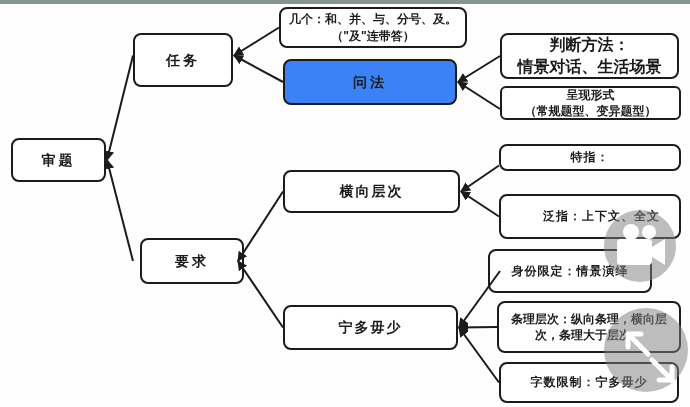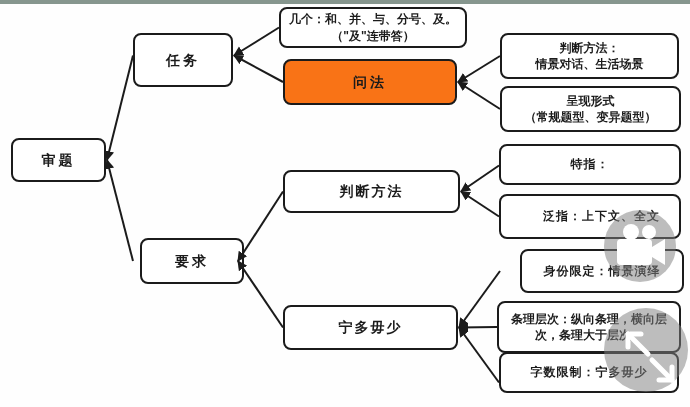--- a/index.html
+++ b/index.html
@@ -32,32 +32,32 @@
 
 <div id="stage">
   <div id="topbar" style="background: rgb(134, 150, 142);"></div>
 
   <div id="nodes">
       <div class="node" style="left: 11px; top: 138px; width: 95px; height: 44px; font-size: 14px; letter-spacing: 3px; border-color: rgb(27, 27, 27); background: rgb(255, 255, 255); text-align: center;"><span>审题</span></div>
       <div class="node" style="left: 133px; top: 33px; width: 100px; height: 54px; font-size: 14px; letter-spacing: 3px; border-color: rgb(27, 27, 27); background: rgb(255, 255, 255);"><span>任务</span></div>
       <div class="node" style="left: 140px; top: 238px; width: 104px; height: 46px; font-size: 14px; letter-spacing: 3px; border-color: rgb(27, 27, 27); background: rgb(255, 255, 255);"><span>要求</span></div>
       <div class="node" style="left: 279px; top: 7px; width: 188px; height: 41px; font-size: 12px; letter-spacing: 0px; border-color: rgb(27, 27, 27); background: rgb(255, 255, 255);"><span>几个：和、并、与、分号、及。
 （"及"连带答）</span></div>
-      <div class="node" style="left: 283px; top: 59px; width: 174px; height: 46px; font-size: 14px; letter-spacing: 3px; border-color: rgb(27, 27, 27); background: #f97316; text-align: center;"><span>问法</span></div>
-      <div class="node" style="left: 283px; top: 170px; width: 177px; height: 43px; font-size: 14px; letter-spacing: 2px; border-color: rgb(27, 27, 27); background: rgb(255, 255, 255);"><span>判断方法</span></div>
+      <div class="node" style="left: 283px; top: 59px; width: 174px; height: 46px; font-size: 14px; letter-spacing: 3px; border-color: rgb(27, 27, 27); background: #3b82f6; text-align: center;"><span>问法</span></div>
+      <div class="node" style="left: 283px; top: 170px; width: 177px; height: 43px; font-size: 14px; letter-spacing: 2px; border-color: rgb(27, 27, 27); background: rgb(255, 255, 255);"><span>横向层次</span></div>
       <div class="node" style="left: 283px; top: 305px; width: 175px; height: 45px; font-size: 14px; letter-spacing: 2px; border-color: rgb(27, 27, 27); background: rgb(255, 255, 255);"><span>宁多毋少</span></div>
-      <div class="node" style="left: 500px; top: 33px; width: 179px; height: 46px; font-size: 12px; letter-spacing: 0px; border-color: rgb(27, 27, 27); background: rgb(255, 255, 255);"><span>判断方法：
+      <div class="node" style="left: 500px; top: 33px; width: 179px; height: 46px; font-size: 16px; letter-spacing: 0px; border-color: rgb(27, 27, 27); background: rgb(255, 255, 255);"><span>判断方法：
 情景对话、生活场景</span></div>
-      <div class="node" style="left: 500px; top: 86px; width: 181px; height: 46px; font-size: 12px; letter-spacing: 0px; border-color: rgb(27, 27, 27); background: rgb(255, 255, 255);"><span>呈现形式
+      <div class="node" style="left: 500px; top: 86px; width: 181px; height: 34px; font-size: 12px; letter-spacing: 0px; border-color: rgb(27, 27, 27); background: rgb(255, 255, 255); border-radius: 6px;"><span>呈现形式
 （常规题型、变异题型）</span></div>
-      <div class="node" style="left: 499px; top: 144px; width: 182px; height: 41px; font-size: 12px; letter-spacing: 1px; border-color: rgb(27, 27, 27); background: rgb(255, 255, 255);"><span>特指：</span></div>
+      <div class="node" style="left: 499px; top: 144px; width: 182px; height: 27px; font-size: 12px; letter-spacing: 1px; border-color: rgb(27, 27, 27); background: rgb(255, 255, 255);"><span>特指：</span></div>
       <div class="node" style="left: 499px; top: 194px; width: 182px; height: 45px; font-size: 12px; letter-spacing: 1px; border-color: rgb(27, 27, 27); background: rgb(255, 255, 255); padding-left: 28px;"><span>泛指：上下文、全文</span></div>
-      <div class="node" style="left: 520px; top: 249px; width: 164px; height: 44px; font-size: 12px; letter-spacing: 1px; border-color: rgb(27, 27, 27); background: rgb(255, 255, 255);"><span>身份限定：情景演绎</span></div>
+      <div class="node" style="left: 488px; top: 249px; width: 164px; height: 44px; font-size: 12px; letter-spacing: 1px; border-color: rgb(27, 27, 27); background: rgb(255, 255, 255);"><span>身份限定：情景演绎</span></div>
       <div class="node" style="left: 497px; top: 301px; width: 184px; height: 52px; font-size: 12px; letter-spacing: 0px; border-color: rgb(27, 27, 27); background: rgb(255, 255, 255);"><span>条理层次：纵向条理，横向层次，条理大于层次。</span></div>
-      <div class="node" style="left: 499px; top: 352px; width: 180px; height: 41px; font-size: 12px; letter-spacing: 1px; border-color: rgb(27, 27, 27); background: rgb(255, 255, 255);"><span>字数限制：宁多毋少</span></div>
+      <div class="node" style="left: 499px; top: 362px; width: 180px; height: 41px; font-size: 12px; letter-spacing: 1px; border-color: rgb(27, 27, 27); background: rgb(255, 255, 255);"><span>字数限制：宁多毋少</span></div>
     </div>
 
   <svg id="edges" width="690" height="407" viewBox="0 0 690 407">
     <defs>
       <marker id="arrow" markerUnits="userSpaceOnUse" markerWidth="12" markerHeight="12" refX="9" refY="5" orient="auto">
         <path d="M0,0 L10,5 L0,10 z" fill="#1b1b1b"></path>
       </marker>
     </defs>
     <g id="edge-group">
         <line x1="133" y1="55.5" x2="107" y2="160" stroke="#1b1b1b" stroke-width="2" marker-end="url(#arrow)"></line>

